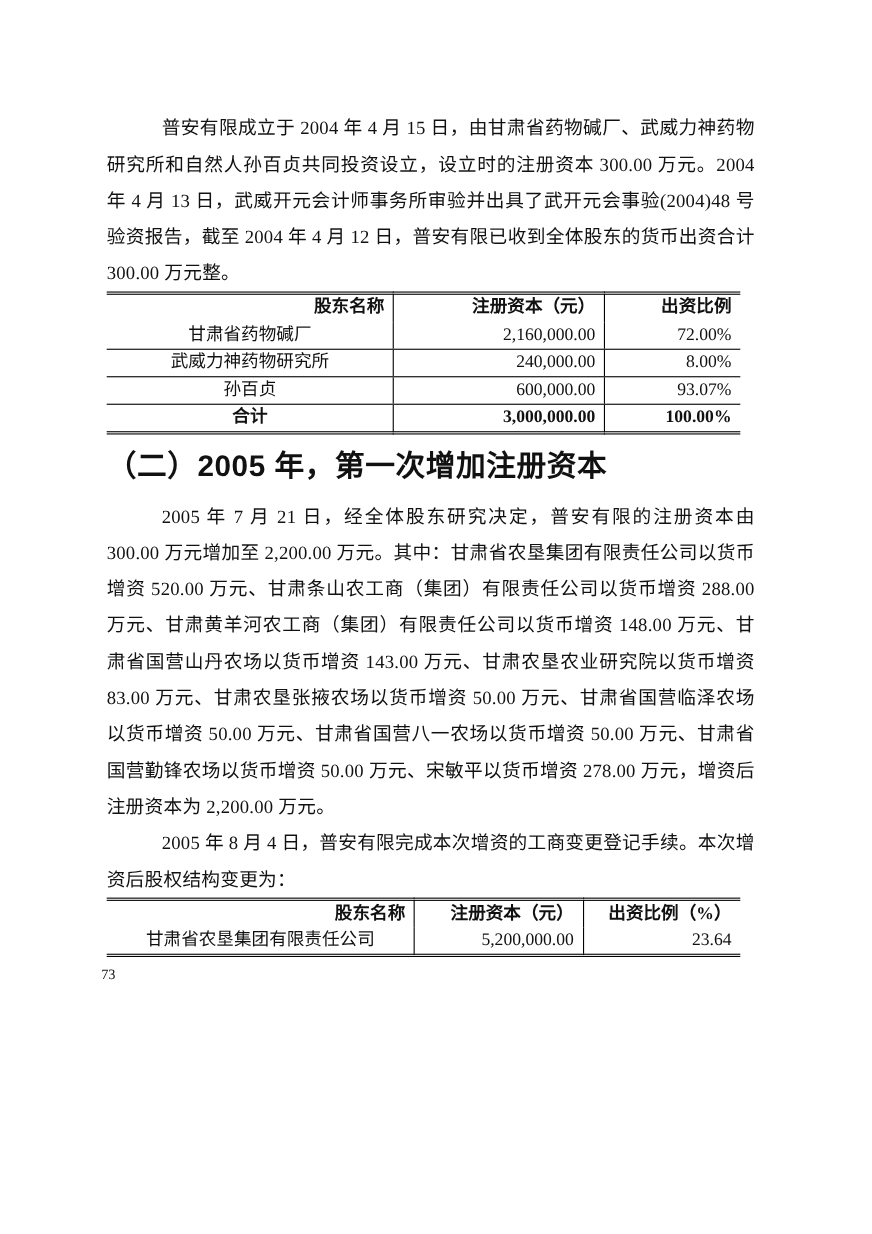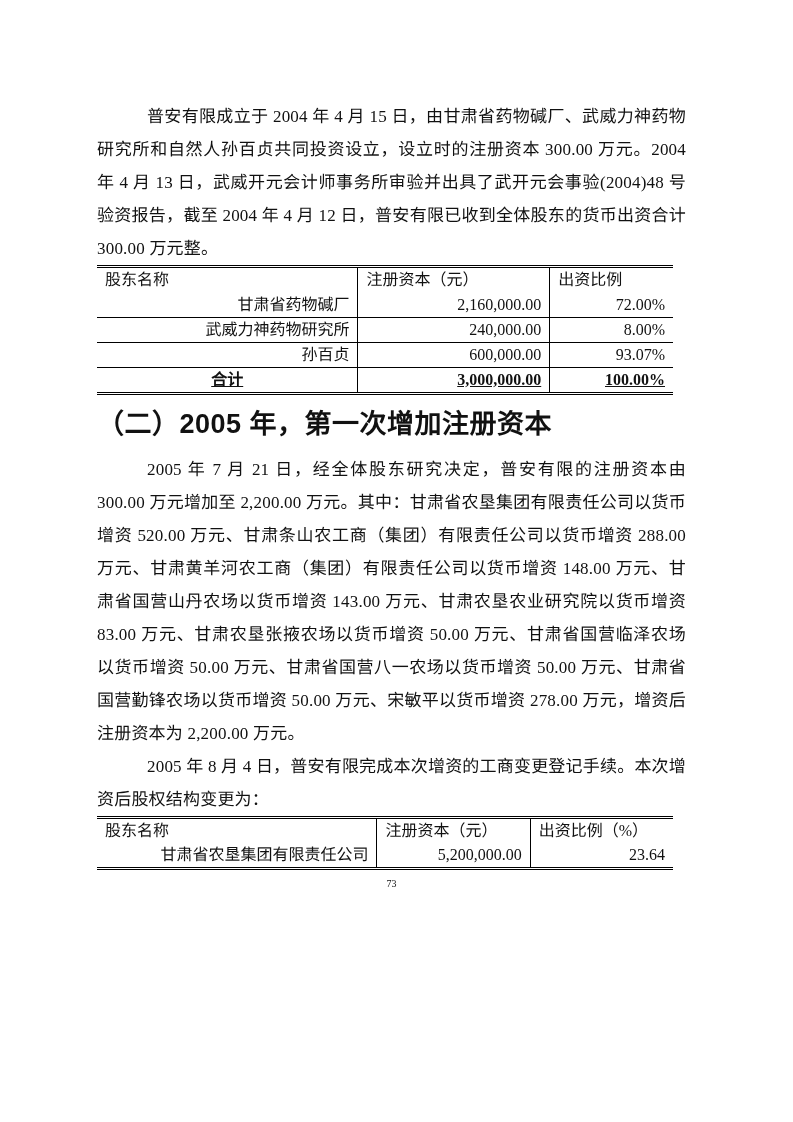--- a/index.html
+++ b/index.html
@@ -47,32 +47,31 @@
     border-bottom: 1px solid #000;
     overflow: hidden;
     white-space: nowrap;
   }
   table.doc-table tr > *:nth-child(2),
   table.doc-table tr > *:nth-child(3) {
     border-left: 1px solid #000;
   }
   table.doc-table tr:last-child > * { border-bottom: none; }
   table.doc-table th {
-    font-weight: normal;
-    text-align: left;
+    font-weight: bold;
+    text-align: right;
     height: 26px;
   }
   table.doc-table td { height: 24px; }
-  td.cell-name  { text-align: right; }
+  td.cell-name  { text-align: center; }
   td.cell-num   { text-align: right; }
-  tr.total-row td { font-weight: bold; text-decoration: underline; }
+  tr.total-row td { font-weight: bold; }
   tr.total-row td.cell-name { text-align: center; }
   .page-footer {
-    text-align: center;
-    font-size: 10px;
+    font-size: 13px;
     margin-top: 8px;
     
     width: 599px;
     margin-left: -5px;
   }
 </style>
 </head>
 <body>
 
 <div class="page">

